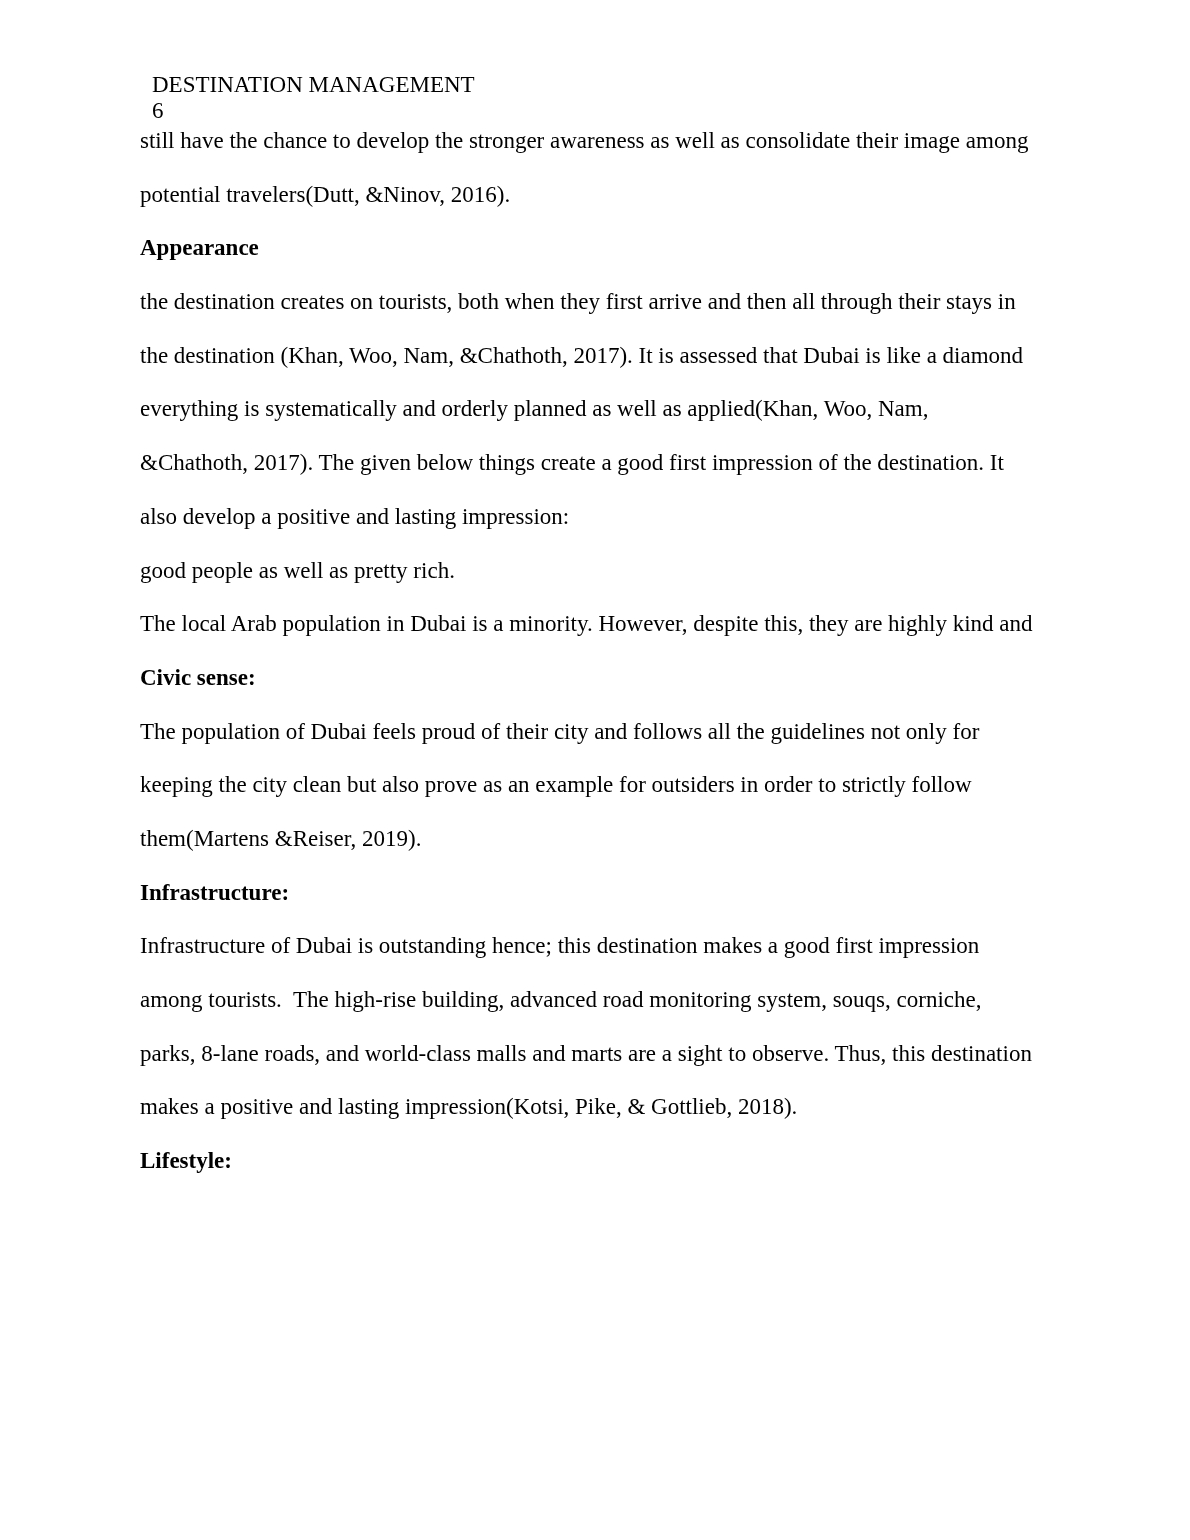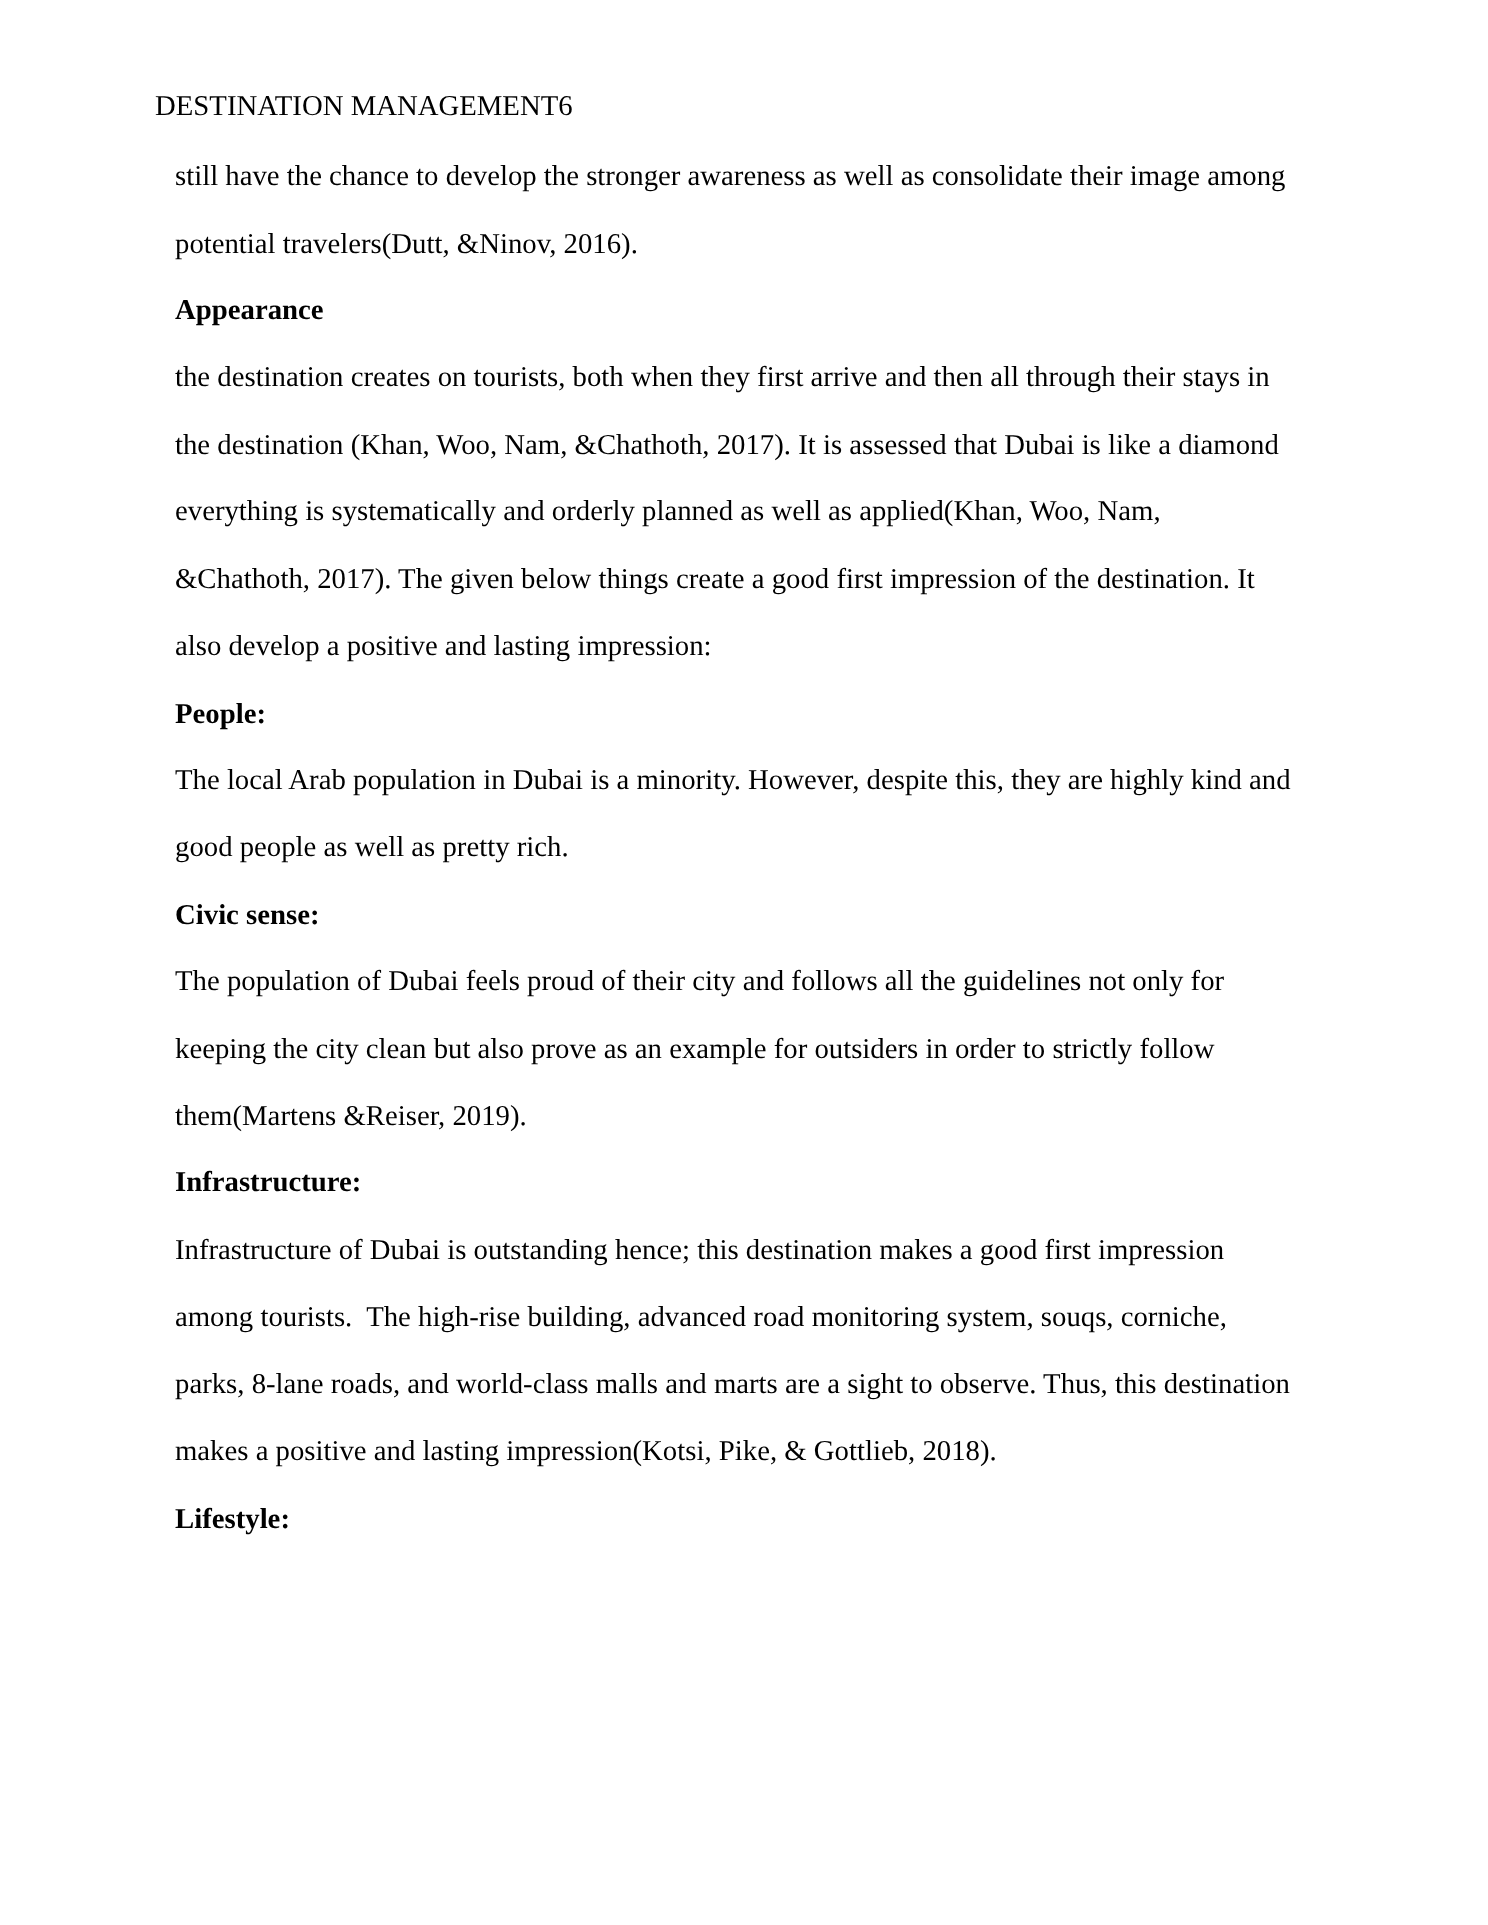--- a/index.html
+++ b/index.html
@@ -16,28 +16,29 @@
     overflow: hidden;
   }
   .page {
     position: absolute;
     inset: 0;
     background: #ffffff;
   }
   .page-header {
     position: absolute;
     top: 72px;
-    left: 124px;
+    left: 152px;
     right: 142px;
     display: flex;
     justify-content: flex-start;
     align-items: baseline;
     font-size: 23px;
     line-height: 26px;
     white-space: pre;
+    flex-direction: column;
   }
   .doc-body {
     position: absolute;
     top: 114px;
     left: 140px;
     width: 916px;
   }
   .doc-line {
     font-size: 23px;
     line-height: 53.7px;
@@ -60,23 +61,22 @@
 
   <main class="doc-body" id="doc-body">
       <div class="doc-line">still have the chance to develop the stronger awareness as well as consolidate their image among</div>
       <div class="doc-line">potential travelers(Dutt, &amp;Ninov, 2016).</div>
       <div class="doc-line heading">Appearance</div>
       <div class="doc-line">the destination creates on tourists, both when they first arrive and then all through their stays in</div>
       <div class="doc-line">the destination (Khan, Woo, Nam, &amp;Chathoth, 2017). It is assessed that Dubai is like a diamond</div>
       <div class="doc-line">everything is systematically and orderly planned as well as applied(Khan, Woo, Nam,</div>
       <div class="doc-line">&amp;Chathoth, 2017). The given below things create a good first impression of the destination. It</div>
       <div class="doc-line">also develop a positive and lasting impression:</div>
-      <div class="doc-line heading">People:</div>
+      <div class="doc-line">good people as well as pretty rich.</div>
       <div class="doc-line">The local Arab population in Dubai is a minority. However, despite this, they are highly kind and</div>
-      <div class="doc-line">good people as well as pretty rich.</div>
       <div class="doc-line heading">Civic sense:</div>
       <div class="doc-line">The population of Dubai feels proud of their city and follows all the guidelines not only for</div>
       <div class="doc-line">keeping the city clean but also prove as an example for outsiders in order to strictly follow</div>
       <div class="doc-line">them(Martens &amp;Reiser, 2019).</div>
       <div class="doc-line heading">Infrastructure:</div>
       <div class="doc-line">Infrastructure of Dubai is outstanding hence; this destination makes a good first impression</div>
       <div class="doc-line">among tourists.  The high-rise building, advanced road monitoring system, souqs, corniche,</div>
       <div class="doc-line">parks, 8-lane roads, and world-class malls and marts are a sight to observe. Thus, this destination</div>
       <div class="doc-line">makes a positive and lasting impression(Kotsi, Pike, &amp; Gottlieb, 2018).</div>
       <div class="doc-line heading">Lifestyle:</div>

